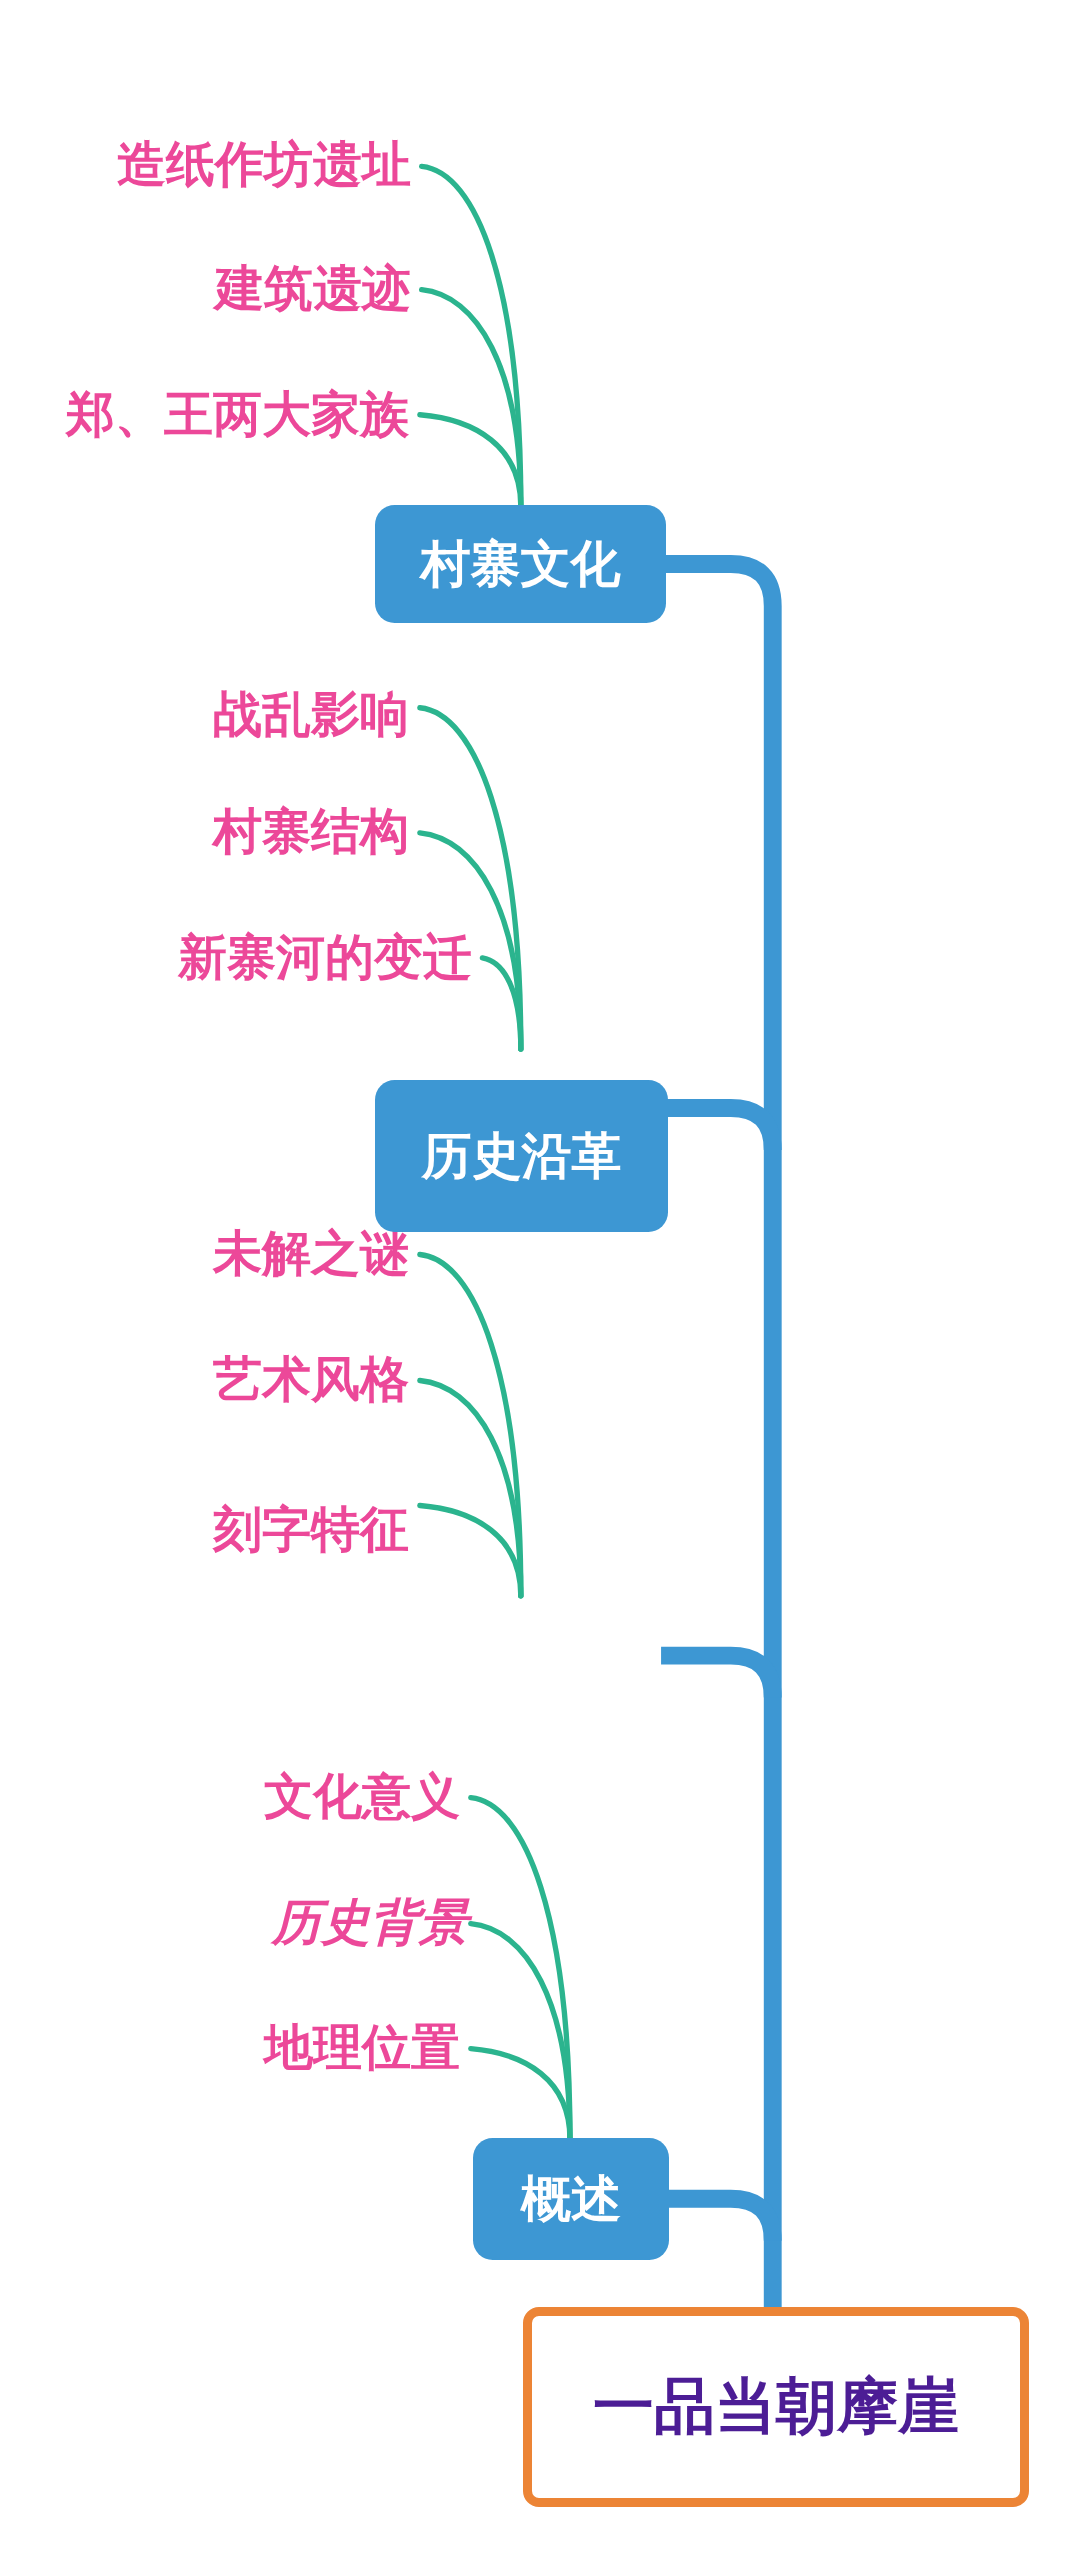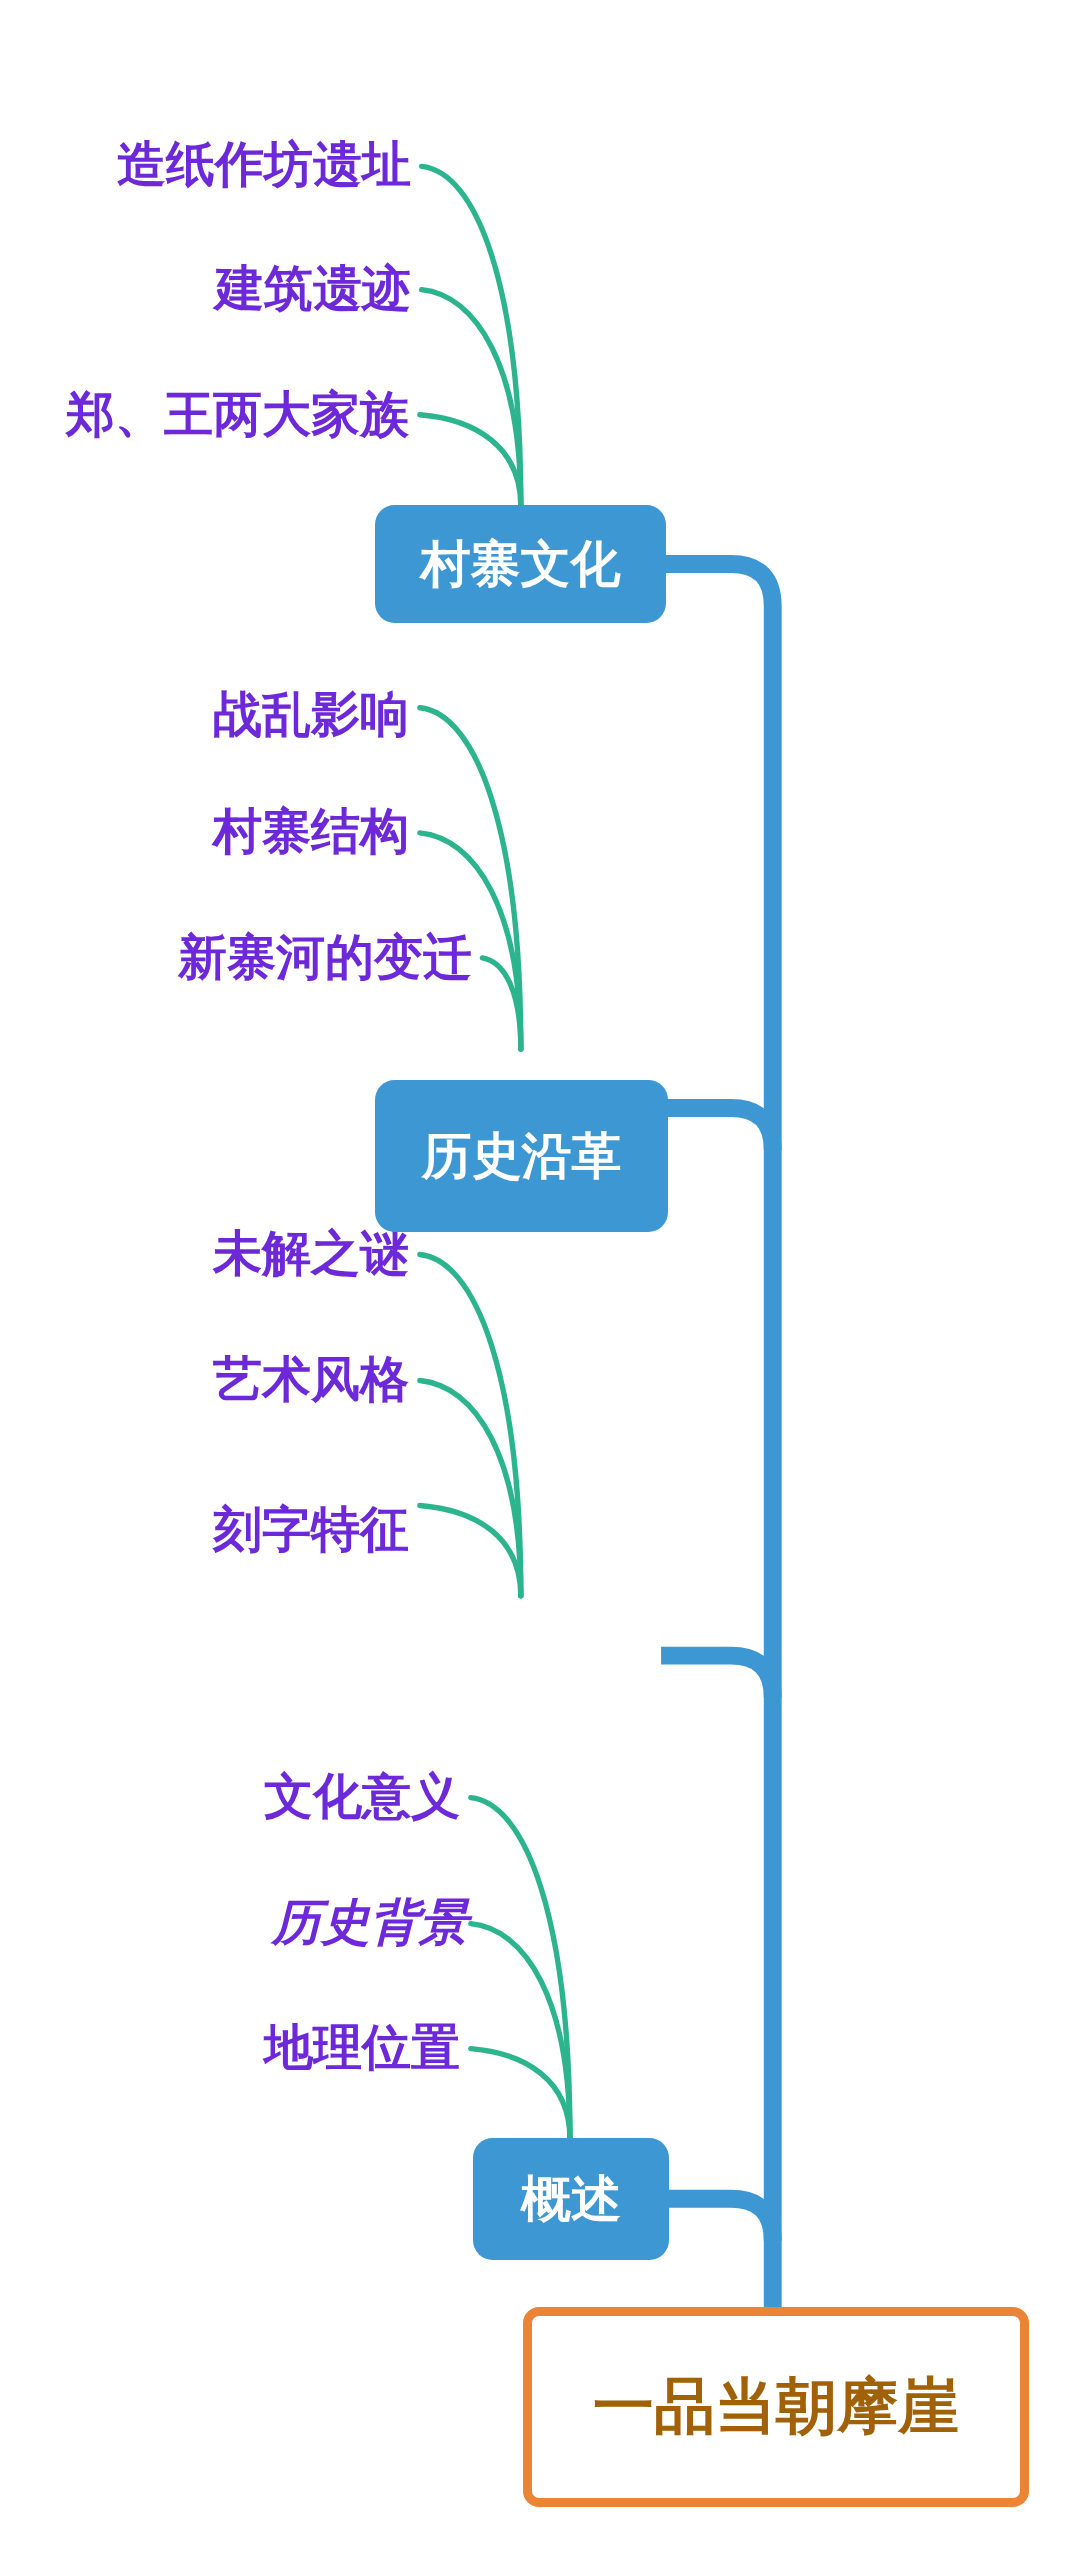--- a/index.html
+++ b/index.html
@@ -27,21 +27,21 @@
     height: 2576px;
     display: block;
   }
   .leaf {
     position: absolute;
     transform: translate(-100%, -50%);
     white-space: nowrap;
     font-family: "Liberation Serif", "DejaVu Serif", serif;
     font-weight: 700;
     font-size: 49px;
-    color: #6d28d9;
+    color: #ec4899;
     line-height: 1;
   }
   .branch {
     position: absolute;
     background: #3D97D3;
     border-radius: 19.7px;
     display: flex;
     align-items: center;
     justify-content: center;
     color: #ffffff;
@@ -56,21 +56,21 @@
     top: 2307px;
     width: 506px;
     height: 200px;
     box-sizing: border-box;
     background: #ffffff;
     border: 9.8px solid #EC8435;
     border-radius: 16px;
     display: flex;
     align-items: center;
     justify-content: center;
-    color: #a16207;
+    color: #4c1d95;
     font-family: "Liberation Serif", "DejaVu Serif", serif;
     font-weight: 700;
     font-size: 61px;
     white-space: nowrap;
   }
   
   .b0 { left: 375px; top: 505px;  width: 291px; height: 118px; }
   .b1 { left: 375px; top: 1080px; width: 293px; height: 152px; }
   .b2 { left: 375px; top: 1595px; width: 292px; height: 122px; }
   .b3 { left: 473px; top: 2138px; width: 196px; height: 122px; }

